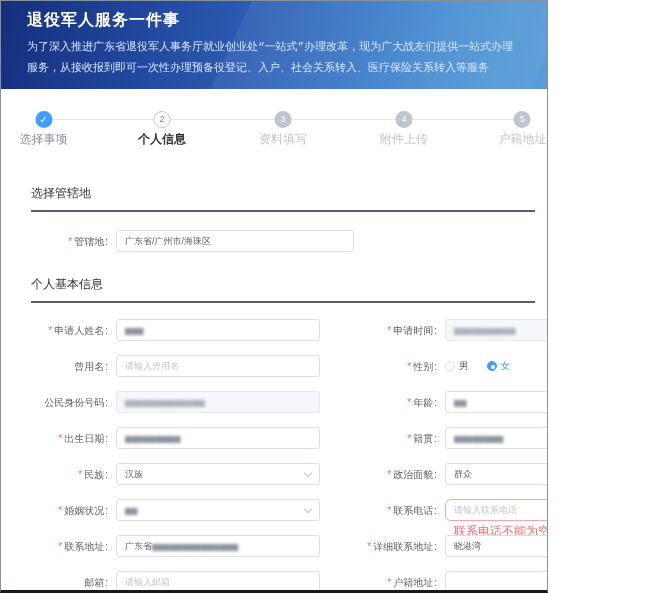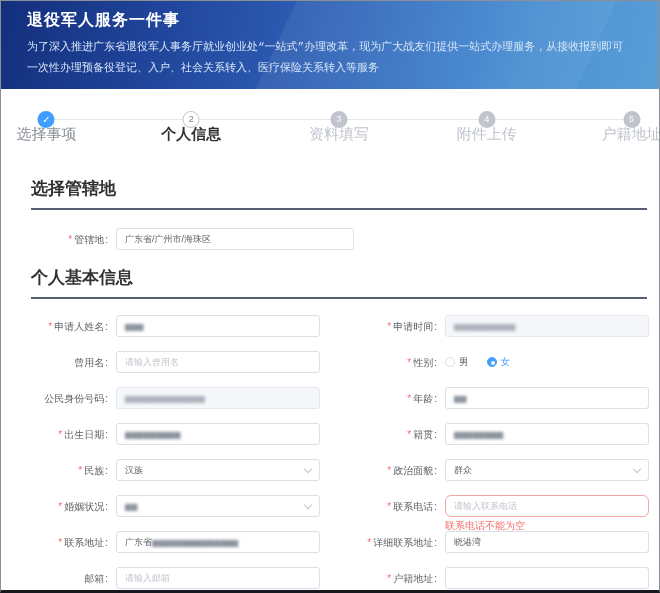--- a/index.html
+++ b/index.html
@@ -1,19 +1,19 @@
 <!DOCTYPE html>
 <html><head>
 <meta charset="utf-8">
 <style>
   * { margin:0; padding:0; box-sizing:border-box; }
   html,body { background:#fff; }
   body { font-family:"Liberation Sans","DejaVu Sans",sans-serif; width:660px; }
 
-  .page { width:660px; height:593px; border:1px solid #8b9096; border-bottom:3px solid #16191e;
+  .page { width:548px; height:593px; border:1px solid #8b9096; border-bottom:3px solid #16191e;
           background:#fff; overflow:hidden; position:relative; }
 
   
   .header { height:88px; position:relative; overflow:hidden;
     background:linear-gradient(103deg,#142f7c 0%,#1f4398 22%,#2c5cb2 45%,#3a7cc9 68%,#4e98d8 88%,#5aa2dc 100%); }
   .header:before { content:""; position:absolute; left:40%; top:-30px; width:320px; height:200px;
     background:rgba(255,255,255,0.07); transform:skewX(-25deg); }
   .header:after { content:""; position:absolute; left:78%; top:-30px; width:260px; height:200px;
     background:rgba(90,150,210,0.35); transform:skewX(-25deg); }
   .header-title { position:relative; z-index:2; color:#fff; font-size:16px; font-weight:bold;
@@ -26,27 +26,27 @@
 
   
   .stepper { position:relative; height:52px; margin-top:20px; }
   .step-line { position:absolute; top:10px; left:2.5%; right:2.5%; height:1px; background:#e4e7ed; }
   .step-circle { position:absolute; top:2px; width:17px; height:17px; border-radius:50%;
     transform:translateX(-50%); z-index:2; display:flex; align-items:center; justify-content:center;
     font-size:9px; line-height:1; }
   .step-circle.done { background:#409eff; color:#fff; font-size:10px; }
   .step-circle.current { background:#fff; border:1px solid #c0c4cc; color:#7a7f88; }
   .step-circle.pending { background:#c0c4cc; color:#fff; }
-  .step-label { position:absolute; top:16px; transform:translateX(-50%); white-space:nowrap; font-size:15px; }
+  .step-label { position:absolute; top:22px; transform:translateX(-50%); white-space:nowrap; font-size:12px; }
   .step-label.done { color:#8a8f99; }
   .step-label.current { color:#303133; font-weight:bold; }
   .step-label.pending { color:#bfc3cc; }
 
   
-  .section-title { font-size:17px; font-weight:bold; color:#303133; margin-top:16px; }
+  .section-title { font-size:12px; font-weight:normal; color:#303133; margin-top:24px; }
   .section-divider { height:2px; background:#566070; margin-top:8px; }
 
   .jur-grid { display:grid; grid-template-columns:85px 238px; align-items:center; margin:18px 0 6px 0; }
   .form-grid { display:grid; grid-template-columns:85px 204px 125px 204px; align-items:center;
     row-gap:14px; column-gap:0; margin-top:16px; padding-bottom:12px; }
 
   .flabel { text-align:right; padding-right:8px; font-size:10px; color:#606266; line-height:1.3; }
   .flabel-t:after { content:":"; margin-left:1px; }
   .req { color:#f56c6c; margin-right:2px; }
 
@@ -54,21 +54,21 @@
   .input { width:100%; height:22px; border:1px solid #dcdfe6; border-radius:3px; background:#fff;
     display:flex; align-items:center; padding:0 8px; font-size:9px; overflow:hidden; }
   .input.disabled { background:#f5f7fa; border-color:#e4e7ed; }
   .input.err { border-color:#f7a6a6;border-radius:6px; }
   .val { color:#606266; white-space:nowrap; }
   .ph { color:#c0c4cc; white-space:nowrap; }
   .masked { color:#8d949e; filter:blur(1.6px); letter-spacing:0; font-size:8px; white-space:nowrap; }
   .input.disabled .masked { color:#aeb4bd; }
   .chev { width:6px; height:6px; border-right:1.3px solid #c0c4cc; border-bottom:1.3px solid #c0c4cc;
     transform:rotate(45deg); margin-left:auto; flex:none; margin-top:-3px; }
-  .ferr { position:absolute; left:0; top:24px; font-size:10px; color:#f56c6c; white-space:nowrap;font-family:Liberation Serif, serif; }
+  .ferr { position:absolute; left:9px; top:24px; font-size:12px; color:#f56c6c; white-space:nowrap;font-family:Liberation Serif, serif; }
 
   .radio { display:inline-flex; align-items:center; margin-right:18px; cursor:pointer; }
   .rdot { width:10px; height:10px; border-radius:50%; border:1px solid #dcdfe6; background:#fff;
     display:inline-block; position:relative; }
   .radio.on .rdot { background:#409eff; border-color:#409eff; }
   .radio.on .rdot:after { content:""; position:absolute; left:3px; top:3px; width:4px; height:4px;
     border-radius:50%; background:#fff; }
   .rlabel { font-size:9.5px; color:#606266; margin-left:4px; }
   .radio.on .rlabel { color:#409eff; }
 </style>

